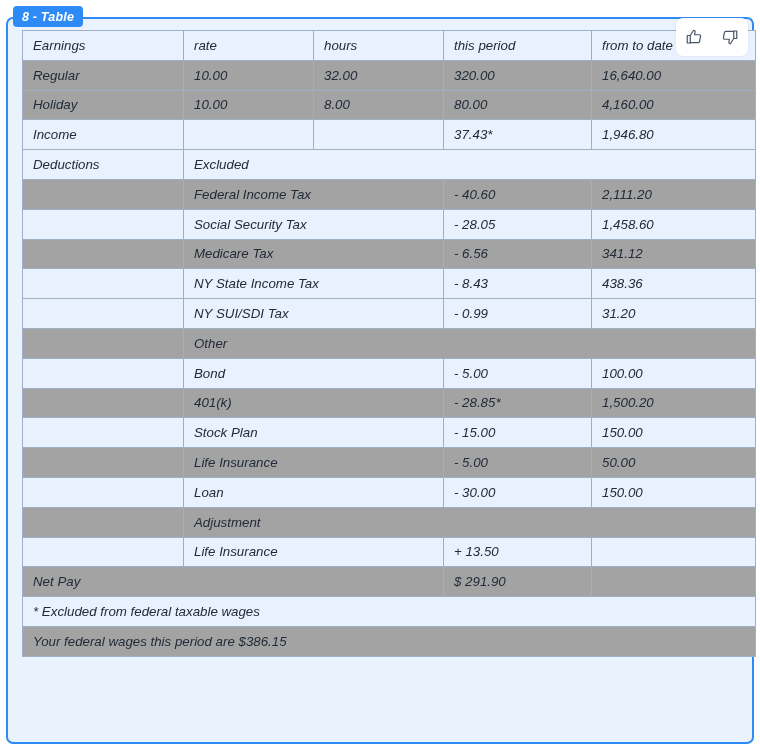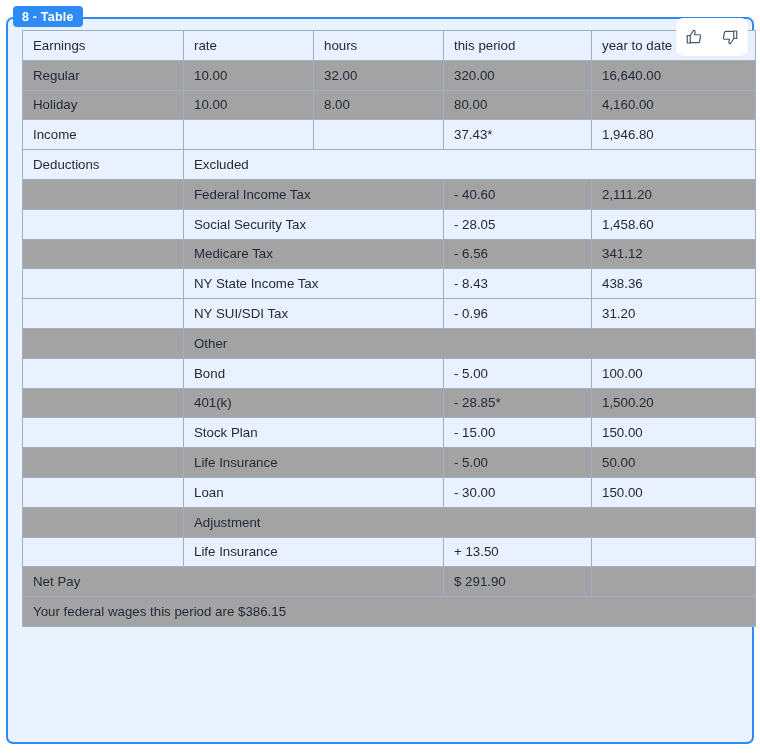--- a/index.html
+++ b/index.html
@@ -12,20 +12,21 @@
     width: 760px;
     height: 753px;
     overflow: hidden;
   }
 
   .page {
     position: relative;
     width: 760px;
     height: 753px;
     background: #ffffff;
+    font-style: italic;
   }
 
   
   .annot-box {
     position: absolute;
     left: 6px;
     top: 17px;
     width: 748px;
     height: 727px;
     box-sizing: border-box;
@@ -142,21 +143,21 @@
         <col style="width:148px">
         <col style="width:164px">
       </colgroup>
       <tbody>
 
         <tr class="row-blue">
           <td>Earnings</td>
           <td>rate</td>
           <td>hours</td>
           <td>this period</td>
-          <td>year to date</td>
+          <td>from to date</td>
         </tr>
 
         <tr class="row-gray">
           <td>Regular</td>
           <td>10.00</td>
           <td>32.00</td>
           <td>320.00</td>
           <td>16,640.00</td>
         </tr>
         <tr class="row-gray">
@@ -200,21 +201,21 @@
         </tr>
         <tr class="row-blue">
           <td class="empty-cell"></td>
           <td colspan="2">NY State Income Tax</td>
           <td>- 8.43</td>
           <td>438.36</td>
         </tr>
         <tr class="row-blue">
           <td class="empty-cell"></td>
           <td colspan="2">NY SUI/SDI Tax</td>
-          <td>- 0.96</td>
+          <td>- 0.99</td>
           <td>31.20</td>
         </tr>
 
         <tr class="row-gray">
           <td class="empty-cell"></td>
           <td colspan="4">Other</td>
         </tr>
 
         <tr class="row-blue">
           <td class="empty-cell"></td>
@@ -258,20 +259,23 @@
           <td>+ 13.50</td>
           <td></td>
         </tr>
 
         <tr class="row-gray">
           <td colspan="3">Net Pay</td>
           <td>$ 291.90</td>
           <td></td>
         </tr>
 
+        <tr class="row-blue">
+          <td colspan="5">* Excluded from federal taxable wages</td>
+        </tr>
         <tr class="row-gray">
           <td colspan="5">Your federal wages this period are $386.15</td>
         </tr>
 
       </tbody>
     </table>
   </div>
 
 </div>
 

